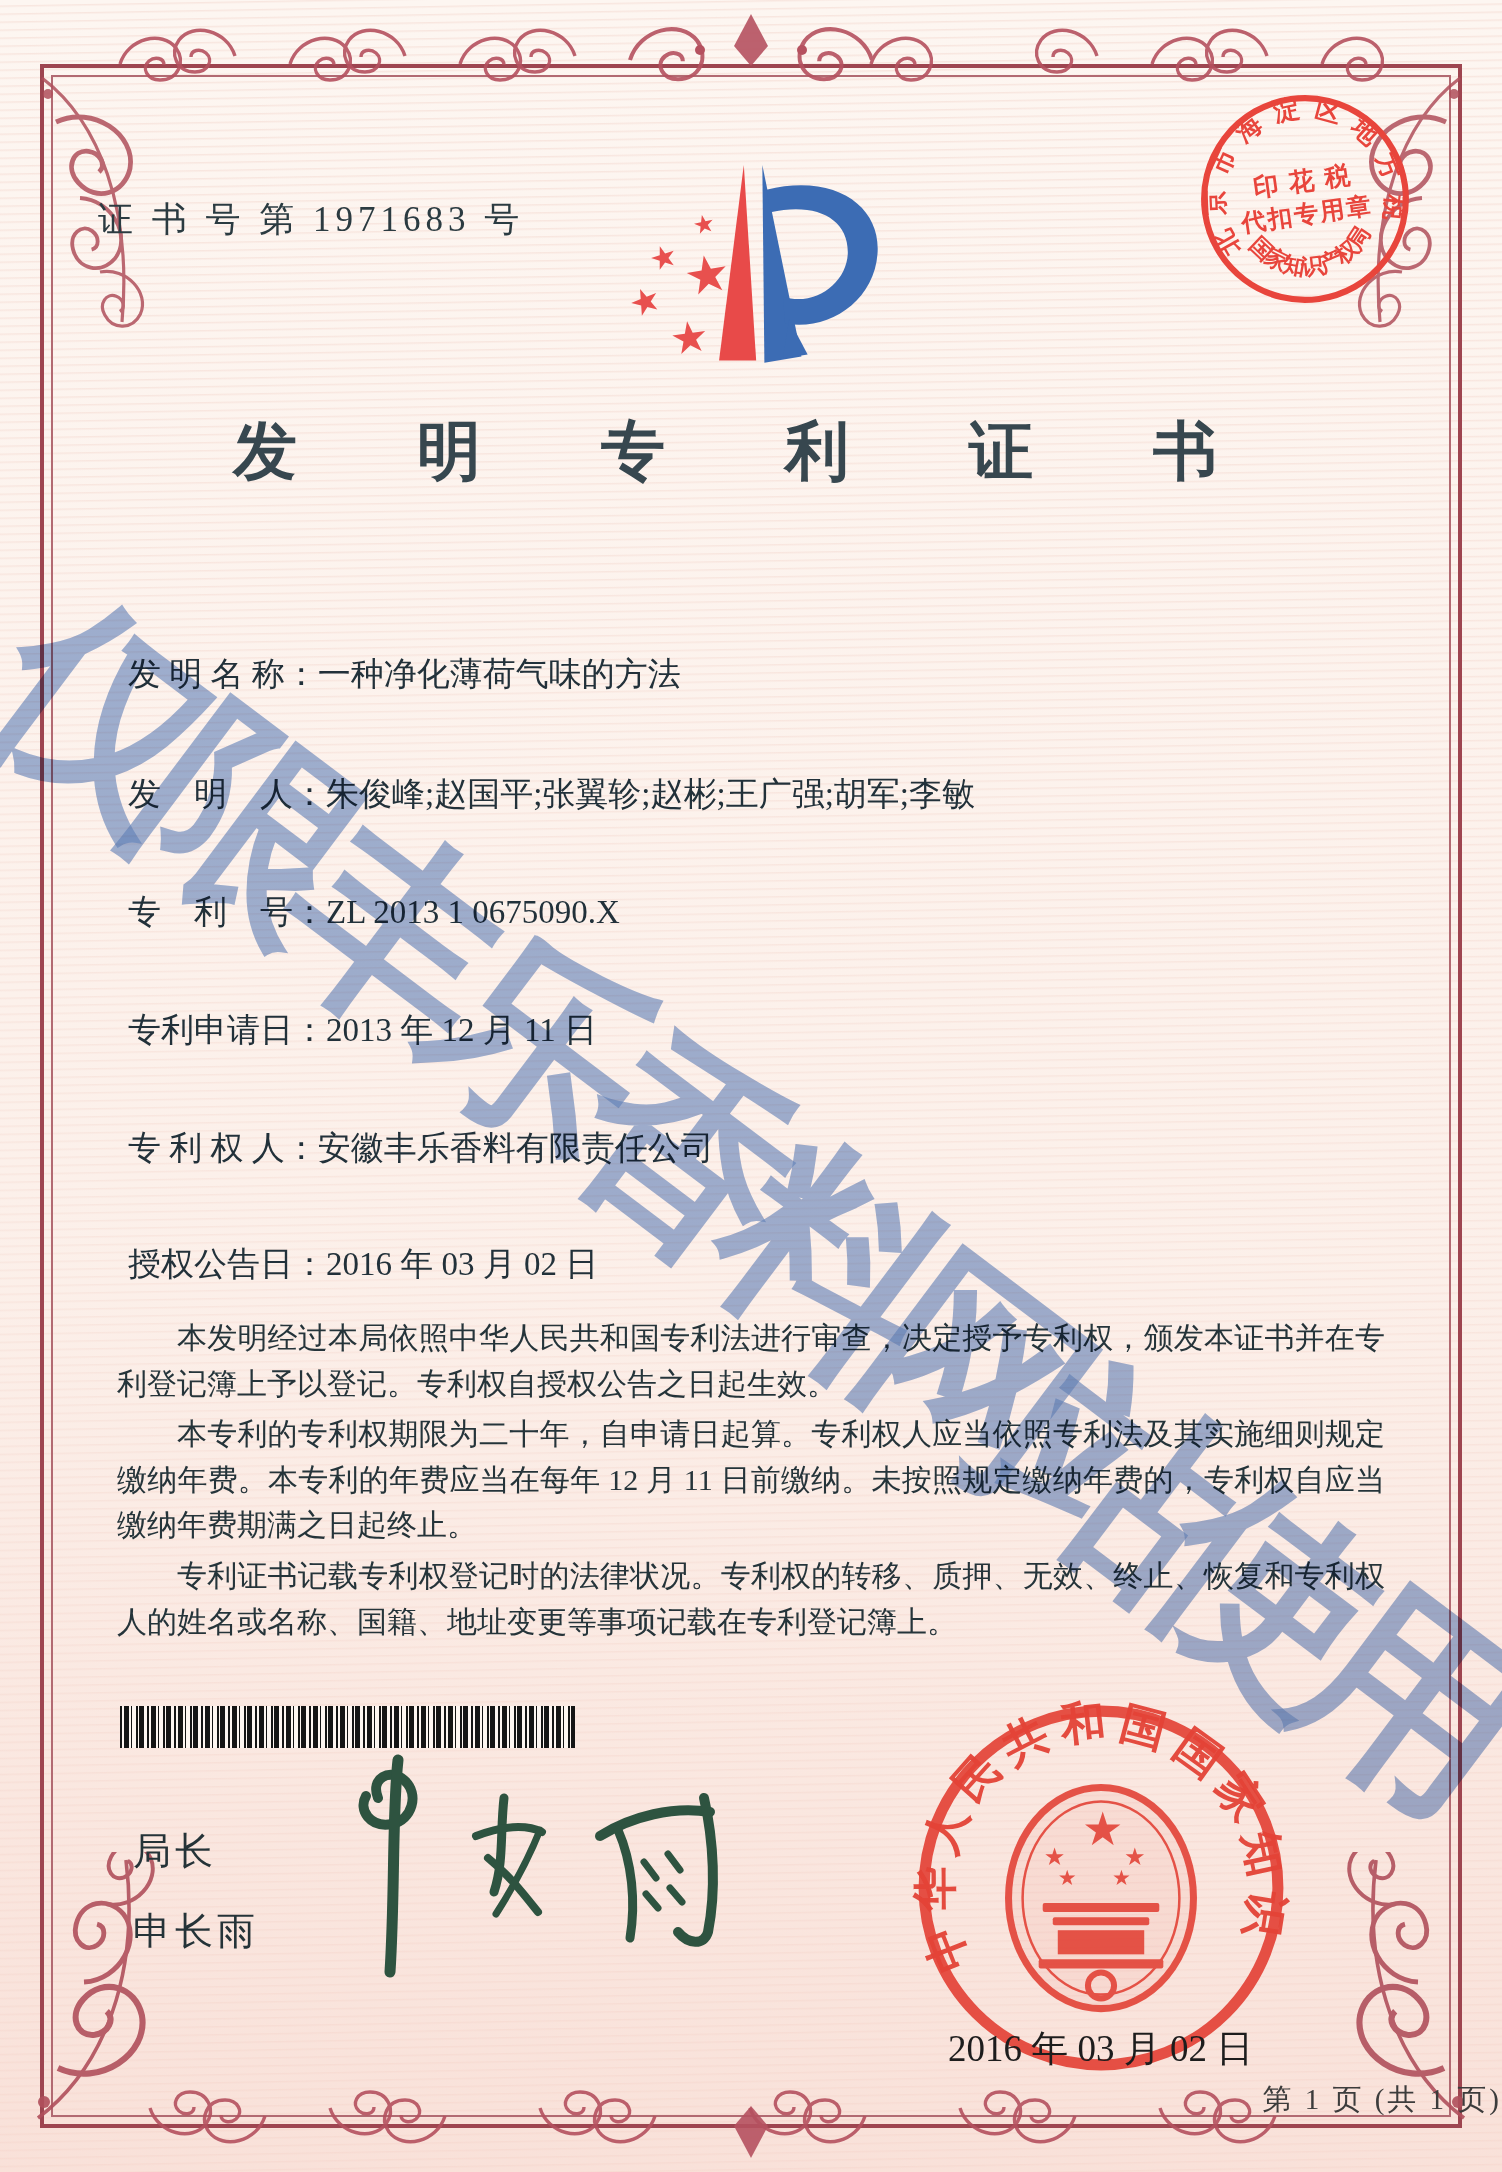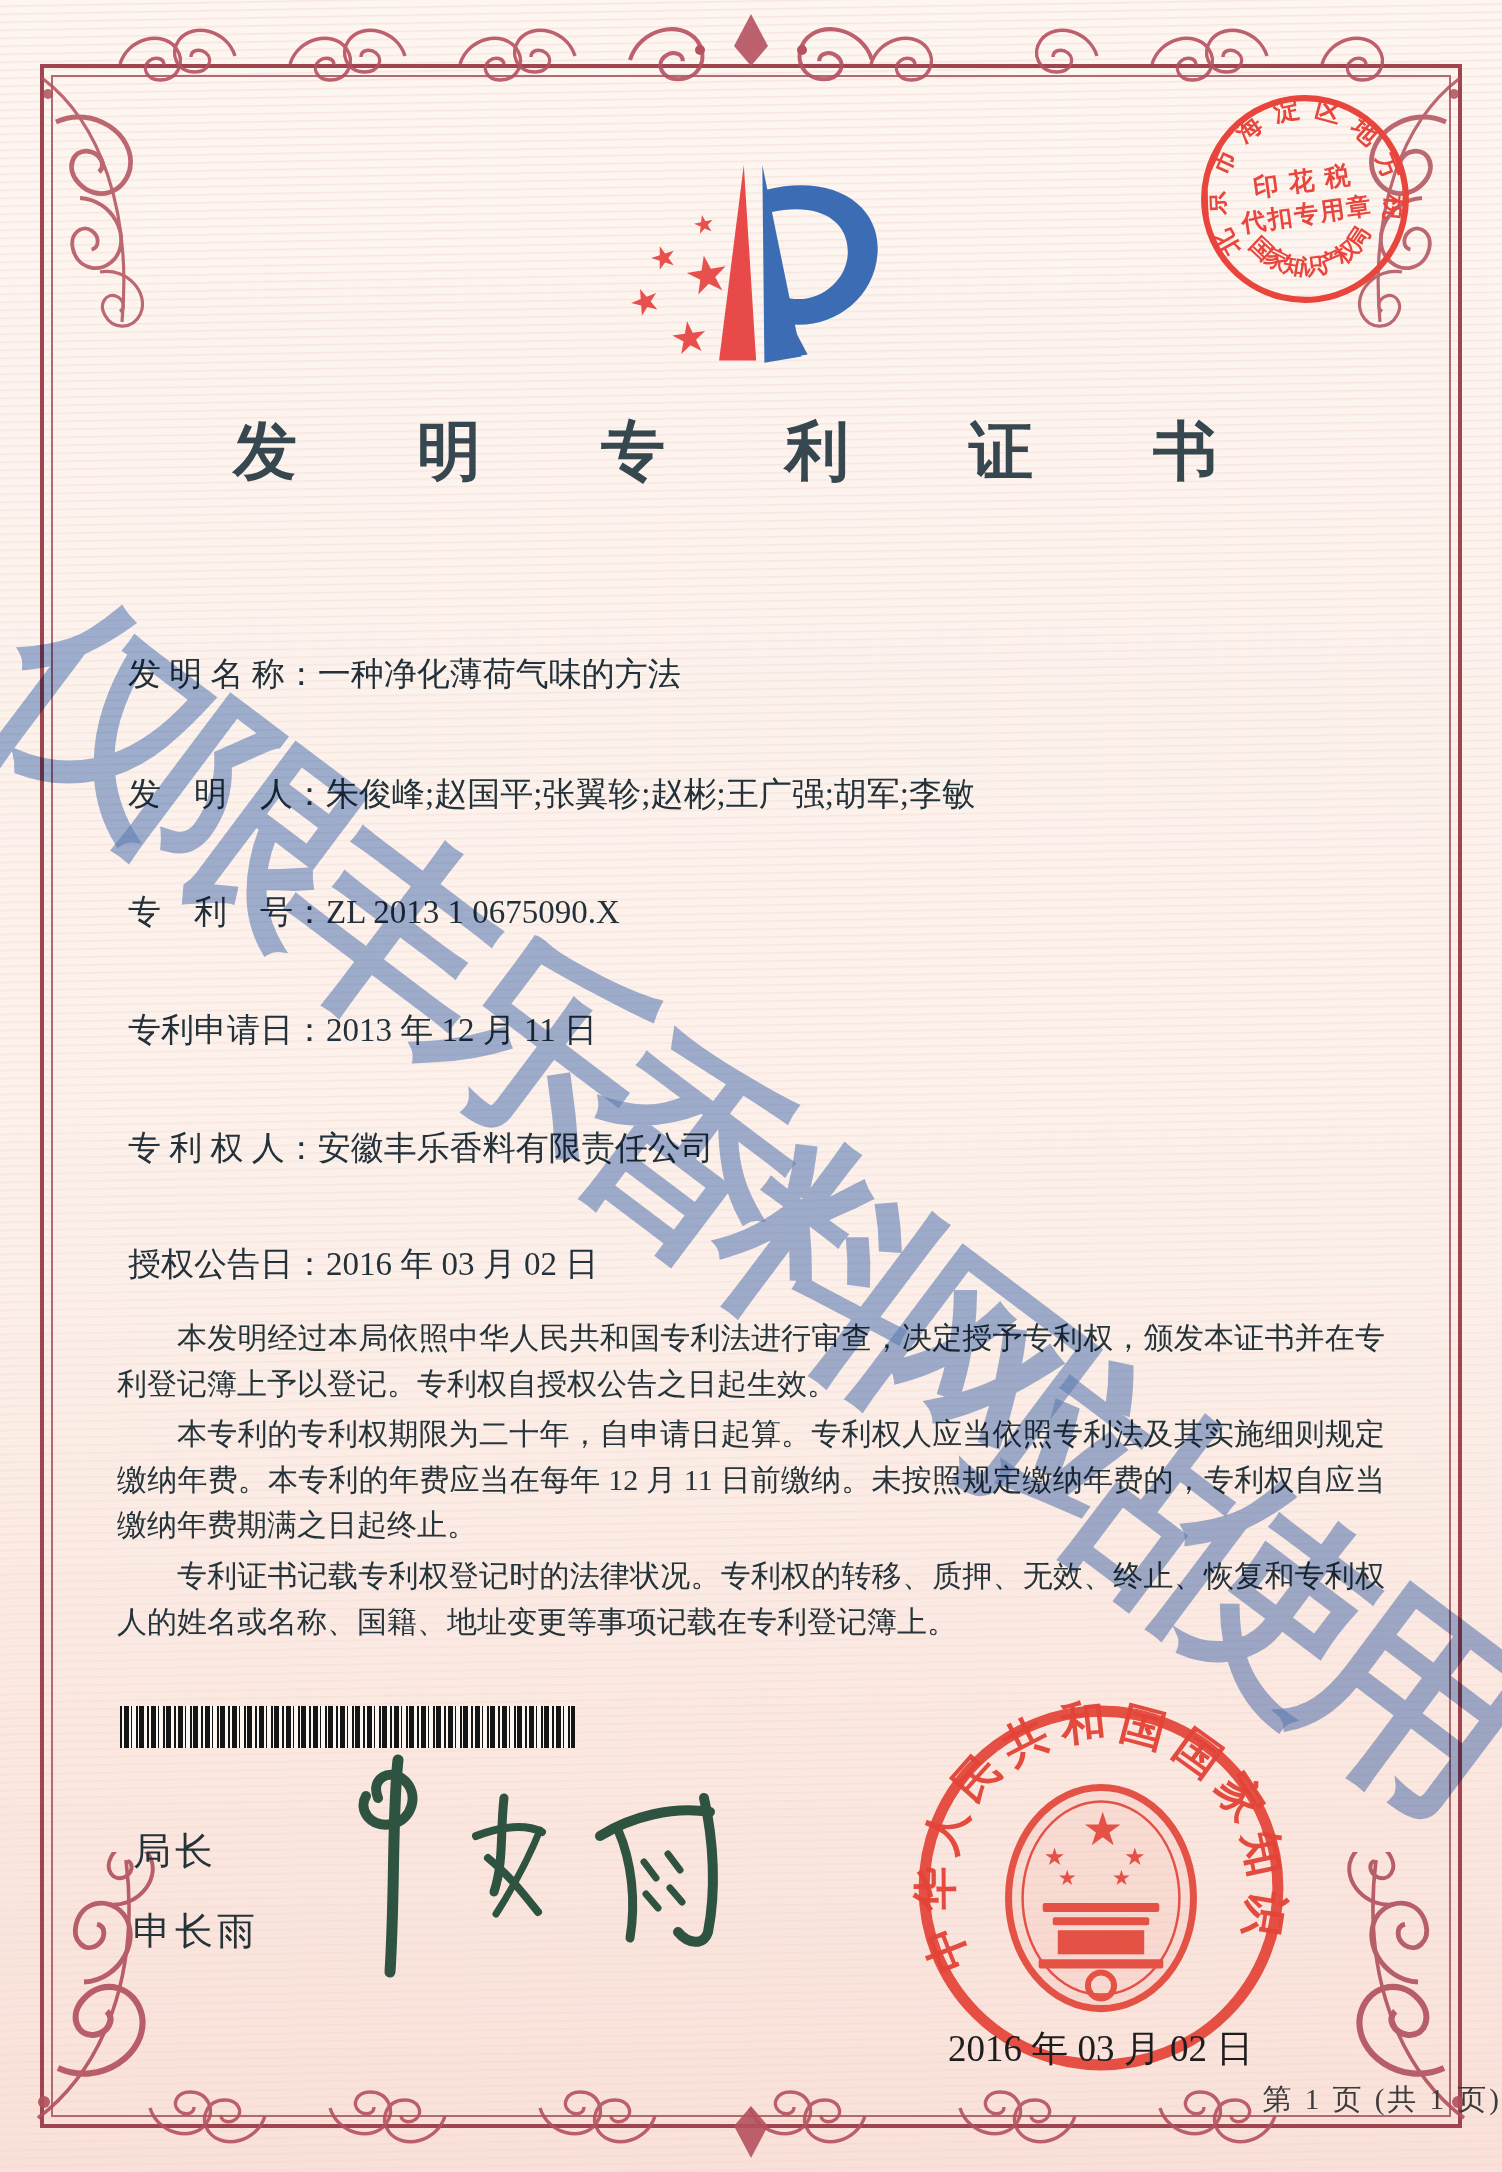--- a/index.html
+++ b/index.html
@@ -135,20 +135,21 @@
   <svg class="orn corner c-br" viewBox="0 0 200 280">
     <g stroke="#b0505c" stroke-width="3.6" fill="none" opacity="0.9">
       <path d="M24 14 C 90 64 126 158 112 272"></path>
       <use href="#curl" transform="translate(44 64) rotate(48) scale(1.7)"></use>
       <use href="#curl" transform="translate(70 150) rotate(76) scale(1.35)"></use>
       <use href="#curl" transform="translate(92 228) rotate(62) scale(1.1)"></use>
       <circle cx="30" cy="30" r="6" fill="#b0505c" stroke="none"></circle>
     </g>
   </svg>
 
+  <div class="cert-no">证 书 号 第 1971683 号</div>
 
   <svg class="logo" viewBox="0 0 270 230">
     <g fill="#e8504e" font-family="'DejaVu Sans',sans-serif">
       <text x="78" y="78" font-size="24" transform="rotate(-12 88 68)">★</text>
       <text x="36" y="112" font-size="30" transform="rotate(-18 50 100)">★</text>
       <text x="70" y="136" font-size="50" transform="rotate(-10 92 118)">★</text>
       <text x="16" y="156" font-size="34" transform="rotate(-22 32 142)">★</text>
       <text x="56" y="194" font-size="42" transform="rotate(-8 75 178)">★</text>
     </g>
     <path d="M128 12 L 104 202 L 140 202 Z" fill="#e84a49"></path>

